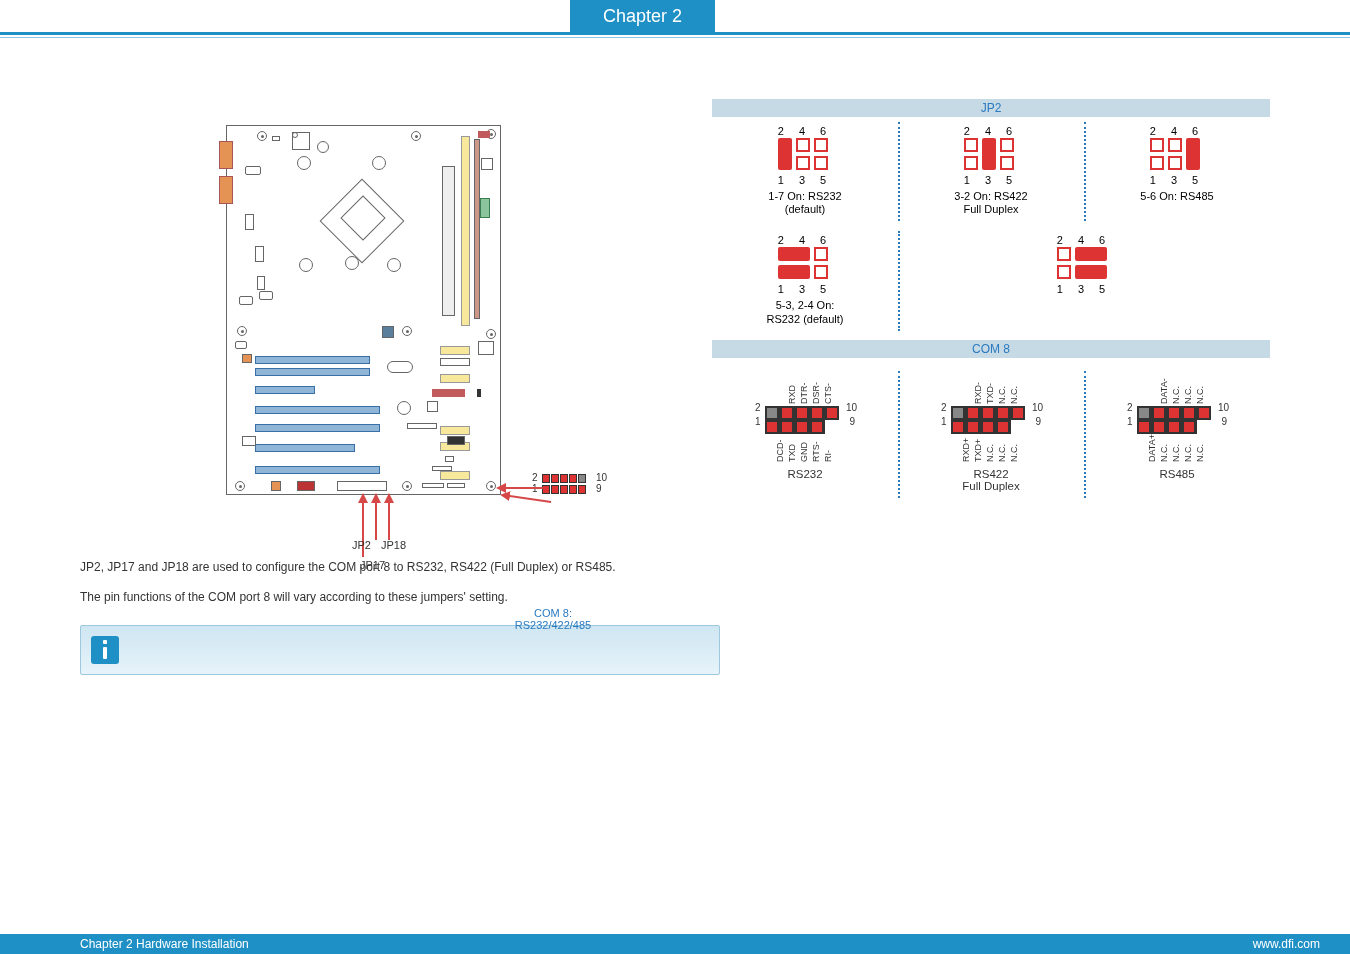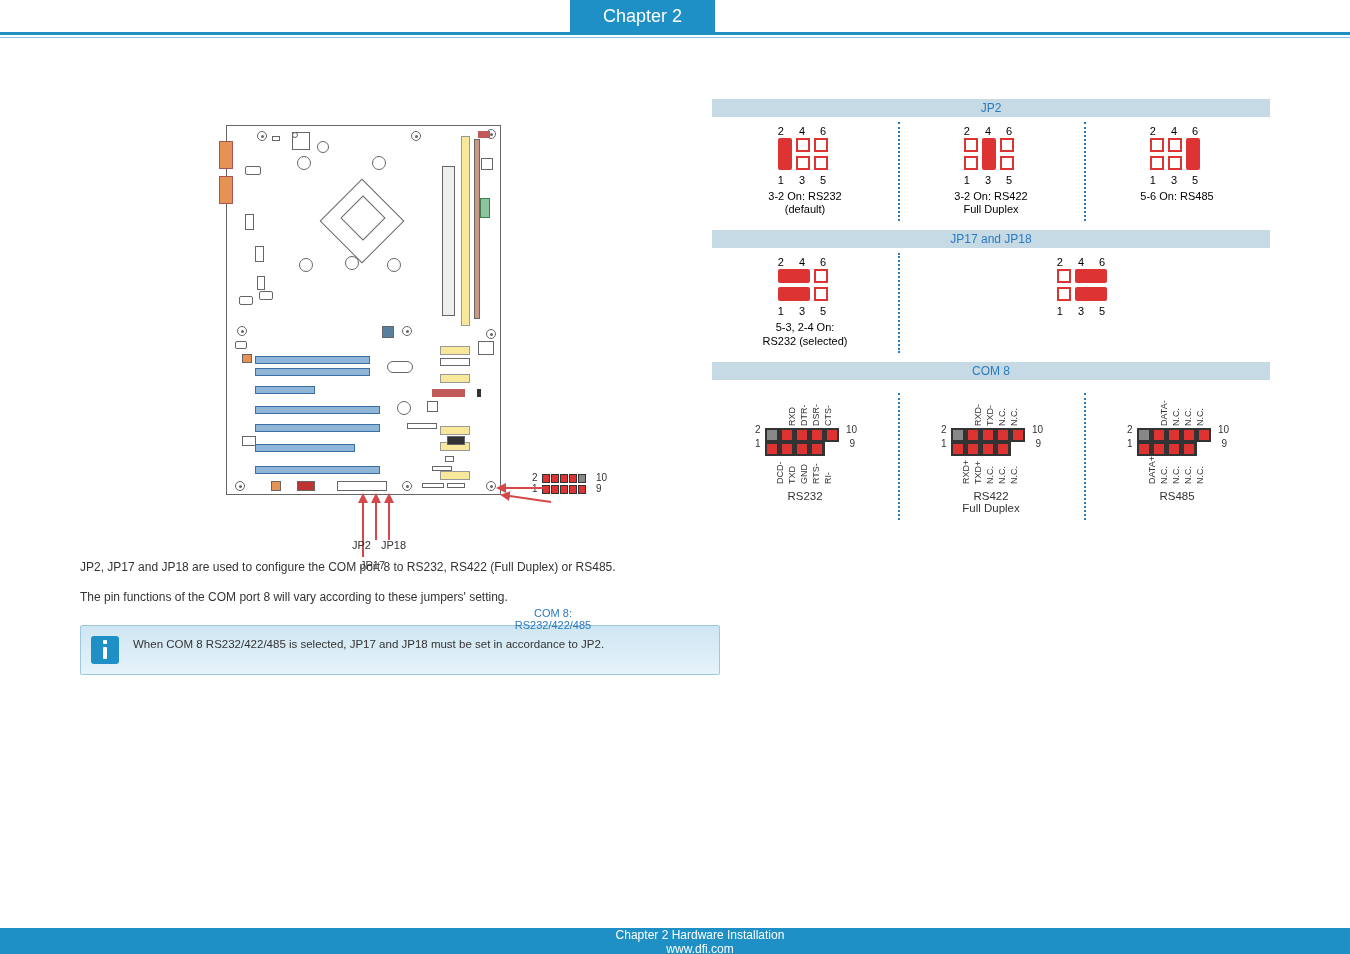--- a/index.html
+++ b/index.html
@@ -181,29 +181,28 @@
   }
   .com-pinheader .bg2 { width:74px; height:14px; background:#333; position:absolute; top:0; left:0;}
   .com-pinheader .bg1 { width:60px; height:14px; background:#333; position:absolute; top:14px; left:0;}
   .com-pinheader .pin { width:10px; height:10px; background:#d33; position:absolute; border:0; }
   .com-pinheader .pin.gray { background:#888; }
   .com-side { font-size:10px; position:absolute; }
   .com-desc { font-size:11.5px; margin-top:6px; }
   .footbar {
     position:absolute;
     left:0; right:0; bottom:0;
-    height:26px;
+    height:20px;
     background:#1E90C6;
     color:#fff;
     font-size:12px;
     display:flex;
     align-items:center;
     justify-content:space-between;
     padding:0 30px 0 80px;
-    flex-direction:column;
   }
   .yellowbar { position:absolute; background:#F8E89B; border:1px solid #999; }
   .greenblk { position:absolute; background:#8BC59E; border:1px solid #3B7E52; }
   .battery-circ {
     position:absolute; width:14px; height:14px; border:1px solid #666; border-radius:50%;
   }
   .red-hdr { position:absolute; background:#C15B5B; }
   svg.mb-arrows { position:absolute; left:0; top:0; pointer-events:none; }
 </style>
 </head>
@@ -339,40 +338,39 @@
       <span>RS232/422/485</span>
     </div>
 
     <div class="body-text">
       <p>JP2, JP17 and JP18 are used to configure the COM port 8 to RS232, RS422 (Full Duplex) or RS485.</p>
       <p>The pin functions of the COM port 8 will vary according to these jumpers' setting.</p>
     </div>
 
     <div class="note-box">
       <div class="icon"></div>
-      <div class="txt">When COM 8 RS232/422/485 is selected, JP17 and JP18 must be set in accordance to JP2.</div>
     </div>
   </div>
 
   <div class="col-right">
 
     <div class="panel-header">JP2</div>
     <div class="panel-row">
       <div class="panel-cell">
         <div class="jnum">2 4 6</div>
         <div class="jumper6 vert">
           <div class="cap" style="left:0; top:1px;"></div>
           <div class="sq" style="left:18px; top:1px;"></div>
           <div class="sq" style="left:36px; top:1px;"></div>
           <div class="sq" style="left:18px; top:19px;"></div>
           <div class="sq" style="left:36px; top:19px;"></div>
         </div>
         <div class="jnum">1 3 5</div>
         <div class="jdesc">
-          <span>3-2 On: RS232</span><br><span>(default)</span>
+          <span>1-7 On: RS232</span><br><span>(default)</span>
         </div>
       </div>
       <div class="panel-cell">
         <div class="dotsep"></div>
         <div class="jnum">2 4 6</div>
         <div class="jumper6 vert">
           <div class="sq" style="left:0; top:1px;"></div>
           <div class="cap" style="left:18px; top:1px;"></div>
           <div class="sq" style="left:36px; top:1px;"></div>
           <div class="sq" style="left:0; top:19px;"></div>
@@ -393,33 +391,32 @@
           <div class="sq" style="left:0; top:19px;"></div>
           <div class="sq" style="left:18px; top:19px;"></div>
         </div>
         <div class="jnum">1 3 5</div>
         <div class="jdesc">
           <span>5-6 On: RS485</span>
         </div>
       </div>
     </div>
 
-    <div class="panel-header">JP17 and JP18</div>
     <div class="panel-row">
       <div class="panel-cell" style="flex:0.8;">
         <div class="jnum">2 4 6</div>
         <div class="jumper6 horiz">
           <div class="cap" style="left:0; top:1px;"></div>
           <div class="sq" style="left:36px; top:1px;"></div>
           <div class="cap" style="left:0; top:19px;"></div>
           <div class="sq" style="left:36px; top:19px;"></div>
         </div>
         <div class="jnum">1 3 5</div>
         <div class="jdesc">
-          <span>5-3, 2-4 On:</span><br><span>RS232 (selected)</span>
+          <span>5-3, 2-4 On:</span><br><span>RS232 (default)</span>
         </div>
       </div>
       <div class="panel-cell" style="flex:1.6;">
         <div class="dotsep"></div>
         <div class="jnum">2 4 6</div>
         <div class="jumper6 horiz">
           <div class="sq" style="left:0; top:1px;"></div>
           <div class="cap" style="left:18px; top:1px;"></div>
           <div class="sq" style="left:0; top:19px;"></div>
           <div class="cap" style="left:18px; top:19px;"></div>

